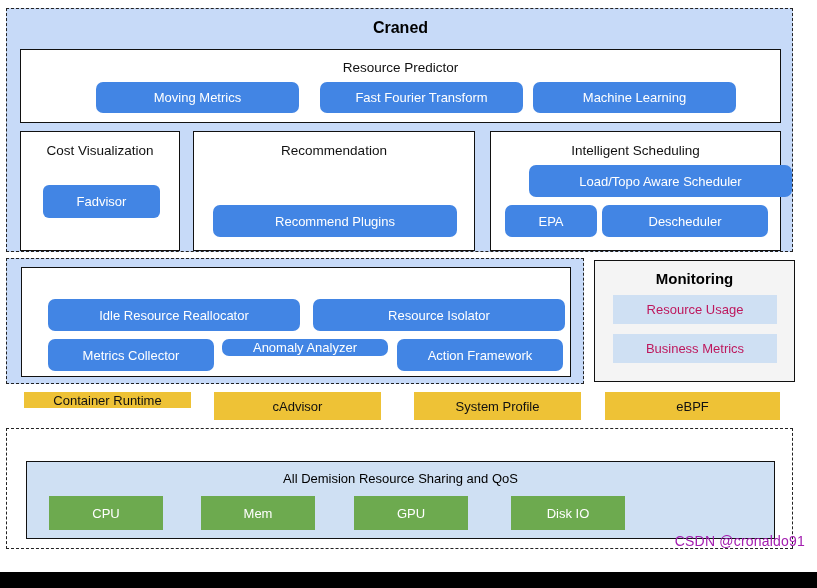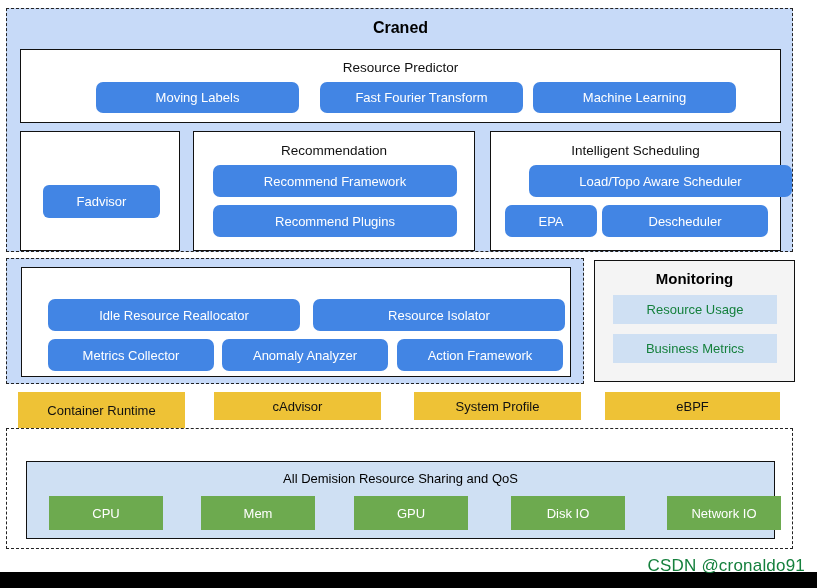--- a/index.html
+++ b/index.html
@@ -29,23 +29,23 @@
     left: 0;
     top: 572px;
     width: 817px;
     height: 16px;
     background: #000000;
   }
 
   .watermark {
     position: absolute;
     right: 12px;
-    top: 556px;
-    font-size: 17px;
-    color: #15803d;
+    top: 533px;
+    font-size: 14px;
+    color: #a21caf;
     letter-spacing: 0.2px;
     white-space: nowrap;
     z-index: 5;
   }
 
   
   .group-dashed {
     position: absolute;
     border: 1.6px dashed #222222;
     box-sizing: border-box;
@@ -155,21 +155,21 @@
   #qos-panel {
     left: 14px;
     top: 8px;
     width: 550px;
     height: 110px;
   }
   #qos-title { top: 9px; }
   #pill-idle-realloc  { left: 26px;  top: 31px; width: 252px; height: 32px; }
   #pill-res-isolator  { left: 291px; top: 31px; width: 252px; height: 32px; }
   #pill-metrics       { left: 26px;  top: 71px; width: 166px; height: 32px; }
-  #pill-anomaly       { left: 200px; top: 71px; width: 166px; height: 32px; }
+  #pill-anomaly       { left: 200px; top: 71px; width: 166px; height: 17px; }
   #pill-action        { left: 375px; top: 71px; width: 166px; height: 32px; }
 
   
   #monitoring-panel {
     position: absolute;
     left: 594px;
     top: 260px;
     width: 201px;
     height: 122px;
     background: #f4f4f4;
@@ -181,21 +181,21 @@
     left: 0;
     top: 9px;
     width: 100%;
     text-align: center;
     font-size: 15px;
     font-weight: bold;
   }
   .mon-item {
     position: absolute;
     background: #cfe0f3;
-    color: #15803d;
+    color: #be185d;
     font-size: 13px;
     display: flex;
     align-items: center;
     justify-content: center;
     box-sizing: border-box;
   }
   #mon-resource-usage  { left: 18px; top: 34px; width: 164px; height: 29px; }
   #mon-business-metrics{ left: 18px; top: 73px; width: 164px; height: 29px; }
 
   
@@ -203,21 +203,21 @@
     position: absolute;
     background: #eec236;
     color: #111111;
     font-size: 13px;
     display: flex;
     align-items: center;
     justify-content: center;
     box-sizing: border-box;
     text-align: center;
   }
-  #yb-0 { left: 18px;  top: 392px; width: 167px; height: 36px; }
+  #yb-0 { left: 24px;  top: 392px; width: 167px; height: 16px; }
   #yb-1 { left: 214px; top: 392px; width: 167px; height: 28px; }
   #yb-2 { left: 414px; top: 392px; width: 167px; height: 28px; }
   #yb-3 { left: 605px; top: 392px; width: 175px; height: 28px; }
 
   
   #kernel-group {
     left: 6px;
     top: 428px;
     width: 787px;
     height: 121px;
@@ -271,32 +271,32 @@
 </head>
 <body>
 
 <div id="canvas">
 
   <div class="group-dashed" id="craned-group">
     <div id="craned-title">Craned</div>
 
     <div class="white-panel" id="resource-predictor">
       <div class="panel-title" id="rp-title">Resource Predictor</div>
-      <div class="blue-pill" id="pill-moving">Moving Labels</div>
+      <div class="blue-pill" id="pill-moving">Moving Metrics</div>
       <div class="blue-pill" id="pill-fft">Fast Fourier Transform</div>
       <div class="blue-pill" id="pill-ml">Machine Learning</div>
     </div>
 
     <div class="white-panel" id="cost-viz">
+      <div class="panel-title" id="cv-title">Cost Visualization</div>
       <div class="blue-pill" id="pill-fadvisor">Fadvisor</div>
     </div>
 
     <div class="white-panel" id="recommendation">
       <div class="panel-title" id="rec-title">Recommendation</div>
-      <div class="blue-pill" id="pill-rec-framework">Recommend Framework</div>
       <div class="blue-pill" id="pill-rec-plugins">Recommend Plugins</div>
     </div>
 
     <div class="white-panel" id="intelligent-scheduling">
       <div class="panel-title" id="is-title">Intelligent Scheduling</div>
       <div class="blue-pill" id="pill-loadtopo">Load/Topo Aware Scheduler</div>
       <div class="blue-pill" id="pill-epa">EPA</div>
       <div class="blue-pill" id="pill-descheduler">Descheduler</div>
     </div>
   </div>
@@ -323,20 +323,19 @@
   <div class="yellow-box" id="yb-3">eBPF</div>
 
   <div class="group-dashed" id="kernel-group">
     <div id="kernel-title">Linux Kernel</div>
     <div id="kernel-inner">
       <div id="kernel-inner-title">All Demision Resource Sharing and QoS</div>
       <div class="green-box" id="gb-0">CPU</div>
       <div class="green-box" id="gb-1">Mem</div>
       <div class="green-box" id="gb-2">GPU</div>
       <div class="green-box" id="gb-3">Disk IO</div>
-      <div class="green-box" id="gb-4">Network IO</div>
     </div>
   </div>
 
   <div class="watermark">CSDN @cronaldo91</div>
   <div class="black-strip"></div>
 
 </div>
 
 </body></html>

